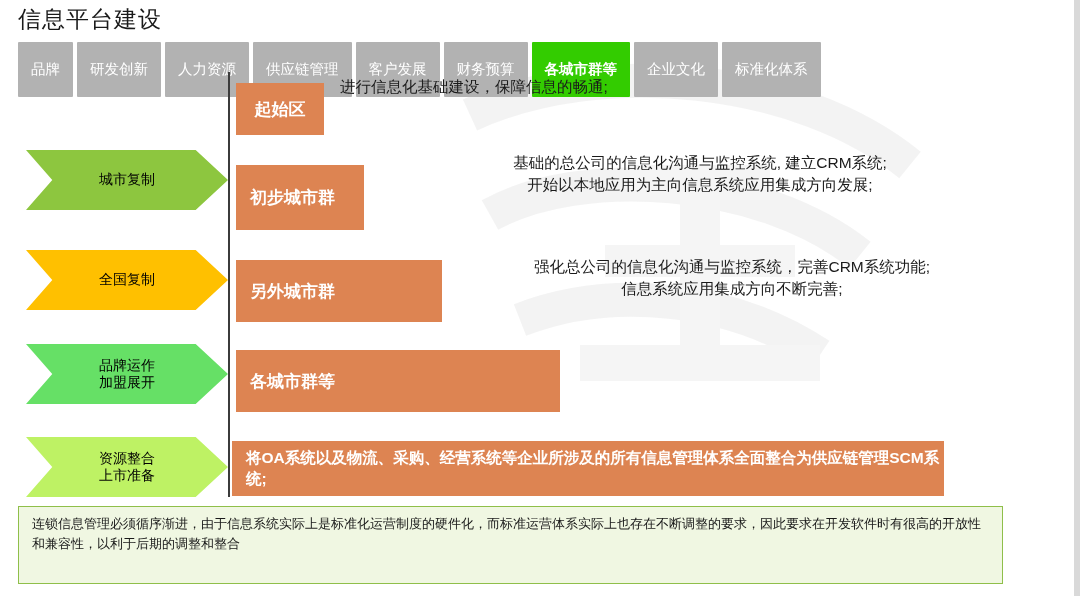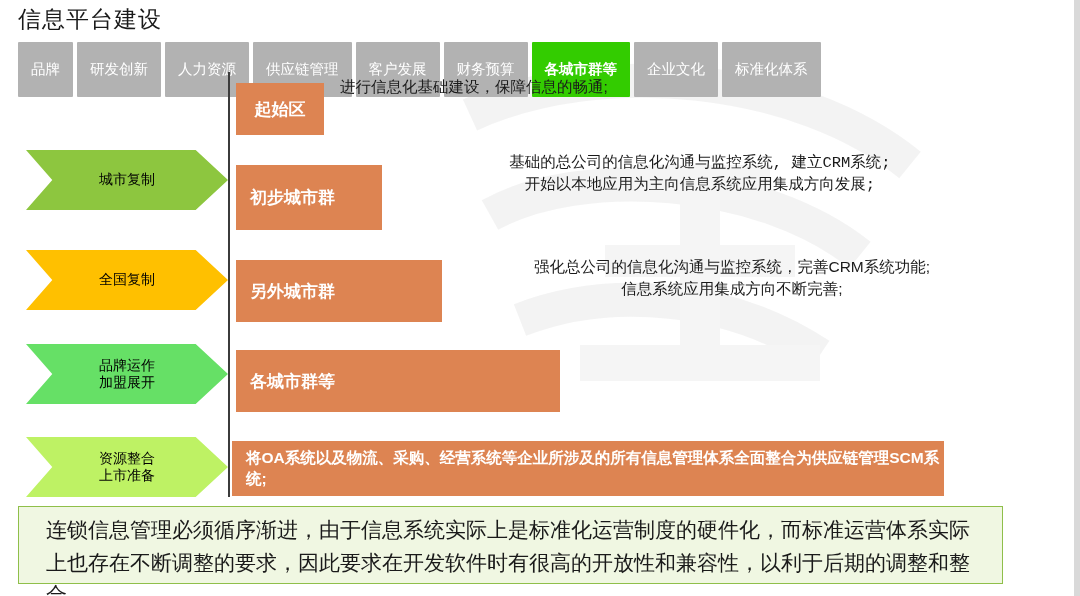--- a/index.html
+++ b/index.html
@@ -126,22 +126,22 @@
   
   .summary {
     position: absolute;
     left: 18px;
     top: 506px;
     width: 985px;
     height: 78px;
     border: 1.5px solid #8fbf4a;
     background: #f0f7e2;
     box-sizing: border-box;
-    padding: 7px 27px;
-    font-size: 21px;
+    padding: 7px 13px;
+    font-size: 13px;
     line-height: 1.55;
     color: #1a1a1a;
   }
 
   
   .edge {
     position: absolute;
     right: 0;
     top: 0;
     width: 6px;
@@ -185,24 +185,24 @@
   <div class="rail"></div>
 
   <div class="obox center" style="left:236px; top:83px; width:88px; height:52px;">
     <span>起始区</span>
   </div>
   <div class="desc" style="left:340px; top:76px; width:500px;">进行信息化基础建设，保障信息的畅通;</div>
 
   <div class="chev" style="left:26px; top:150px; background:#8dc63f;">
     <span class="lbl">城市复制</span>
   </div>
-  <div class="obox" style="left:236px; top:165px; width:146px; height:65px;">
+  <div class="obox" style="left:236px; top:165px; width:128px; height:65px;">
     <span>初步城市群</span>
   </div>
-  <div class="desc center" style="left:420px; top:152px; width:560px;font-family:Liberation Mono, monospace;">基础的总公司的信息化沟通与监控系统, 建立CRM系统;
+  <div class="desc center" style="left:420px; top:152px; width:560px;">基础的总公司的信息化沟通与监控系统, 建立CRM系统;
 开始以本地应用为主向信息系统应用集成方向发展;</div>
 
   <div class="chev" style="left:26px; top:250px; background:#ffc000;">
     <span class="lbl">全国复制</span>
   </div>
   <div class="obox" style="left:236px; top:260px; width:206px; height:62px;">
     <span>另外城市群</span>
   </div>
   <div class="desc center" style="left:462px; top:256px; width:540px;">强化总公司的信息化沟通与监控系统，完善CRM系统功能;
 信息系统应用集成方向不断完善;</div>

